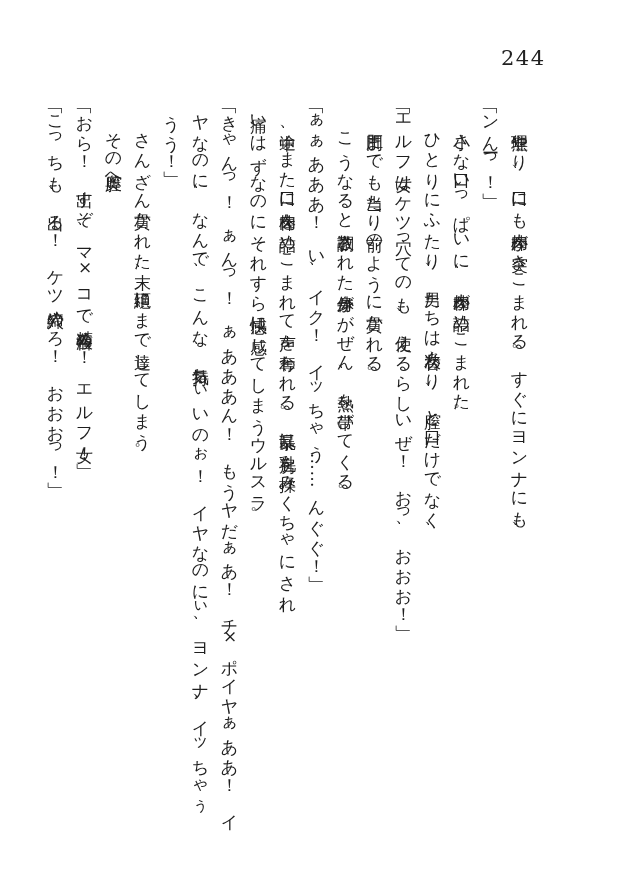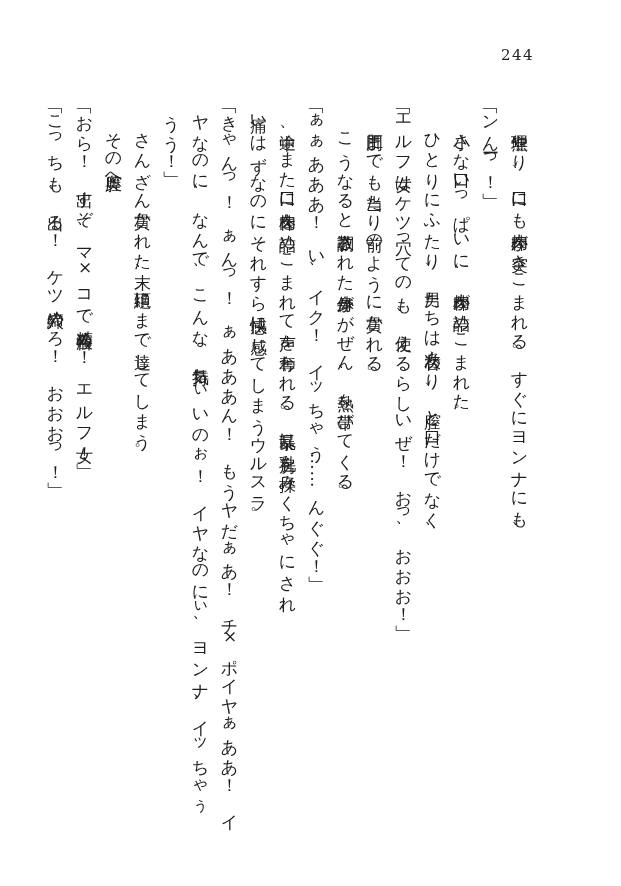--- a/index.html
+++ b/index.html
@@ -13,21 +13,21 @@
     height: 886px;
     background: #ffffff;
     overflow: hidden;
     font-family: "DejaVu Serif", "Liberation Serif", serif;
     color: #1e1e1e;
   }
   .page-number {
     position: absolute;
     top: 46px;
     left: 501px;
-    font-size: 15px;
+    font-size: 21px;
     letter-spacing: 1.5px;
     color: #222222;
   }
   .text-block {
     position: absolute;
     top: 103px;
     right: 87px;
     height: 710px;
     writing-mode: vertical-rl;
     text-orientation: mixed;

